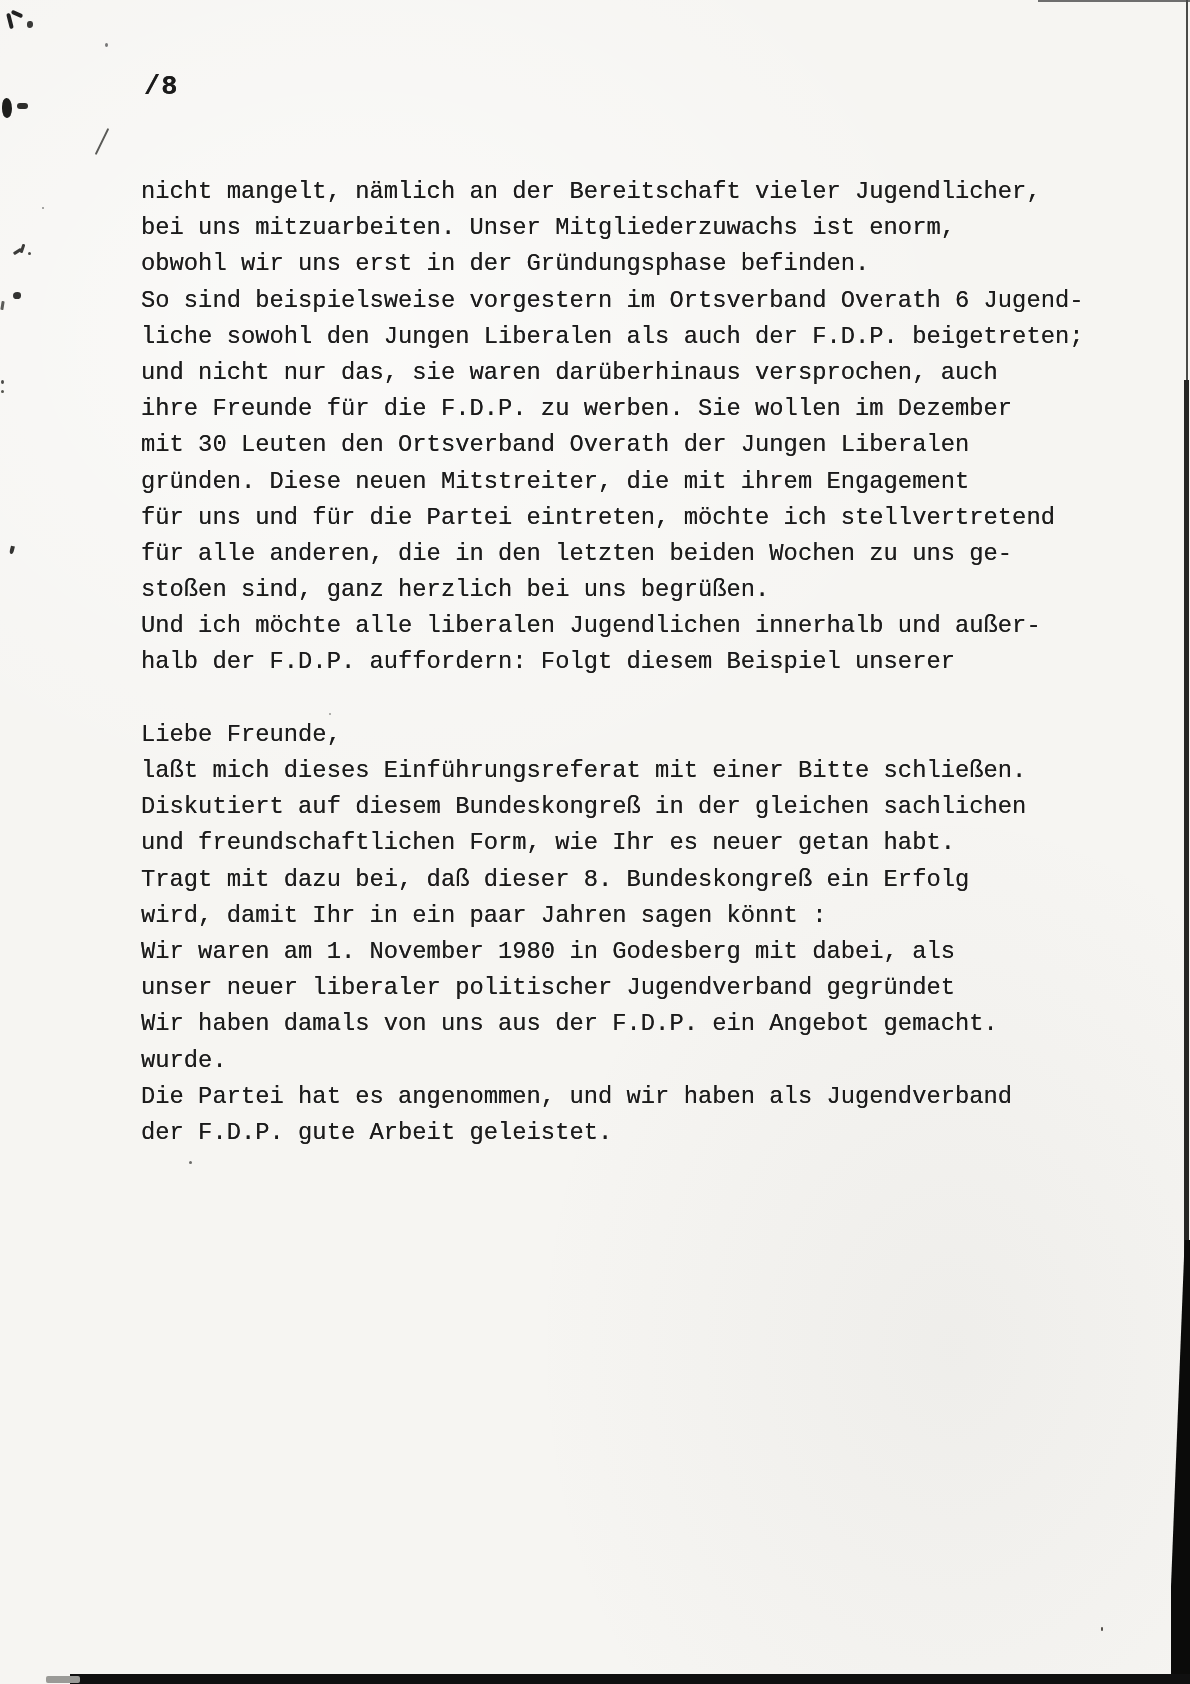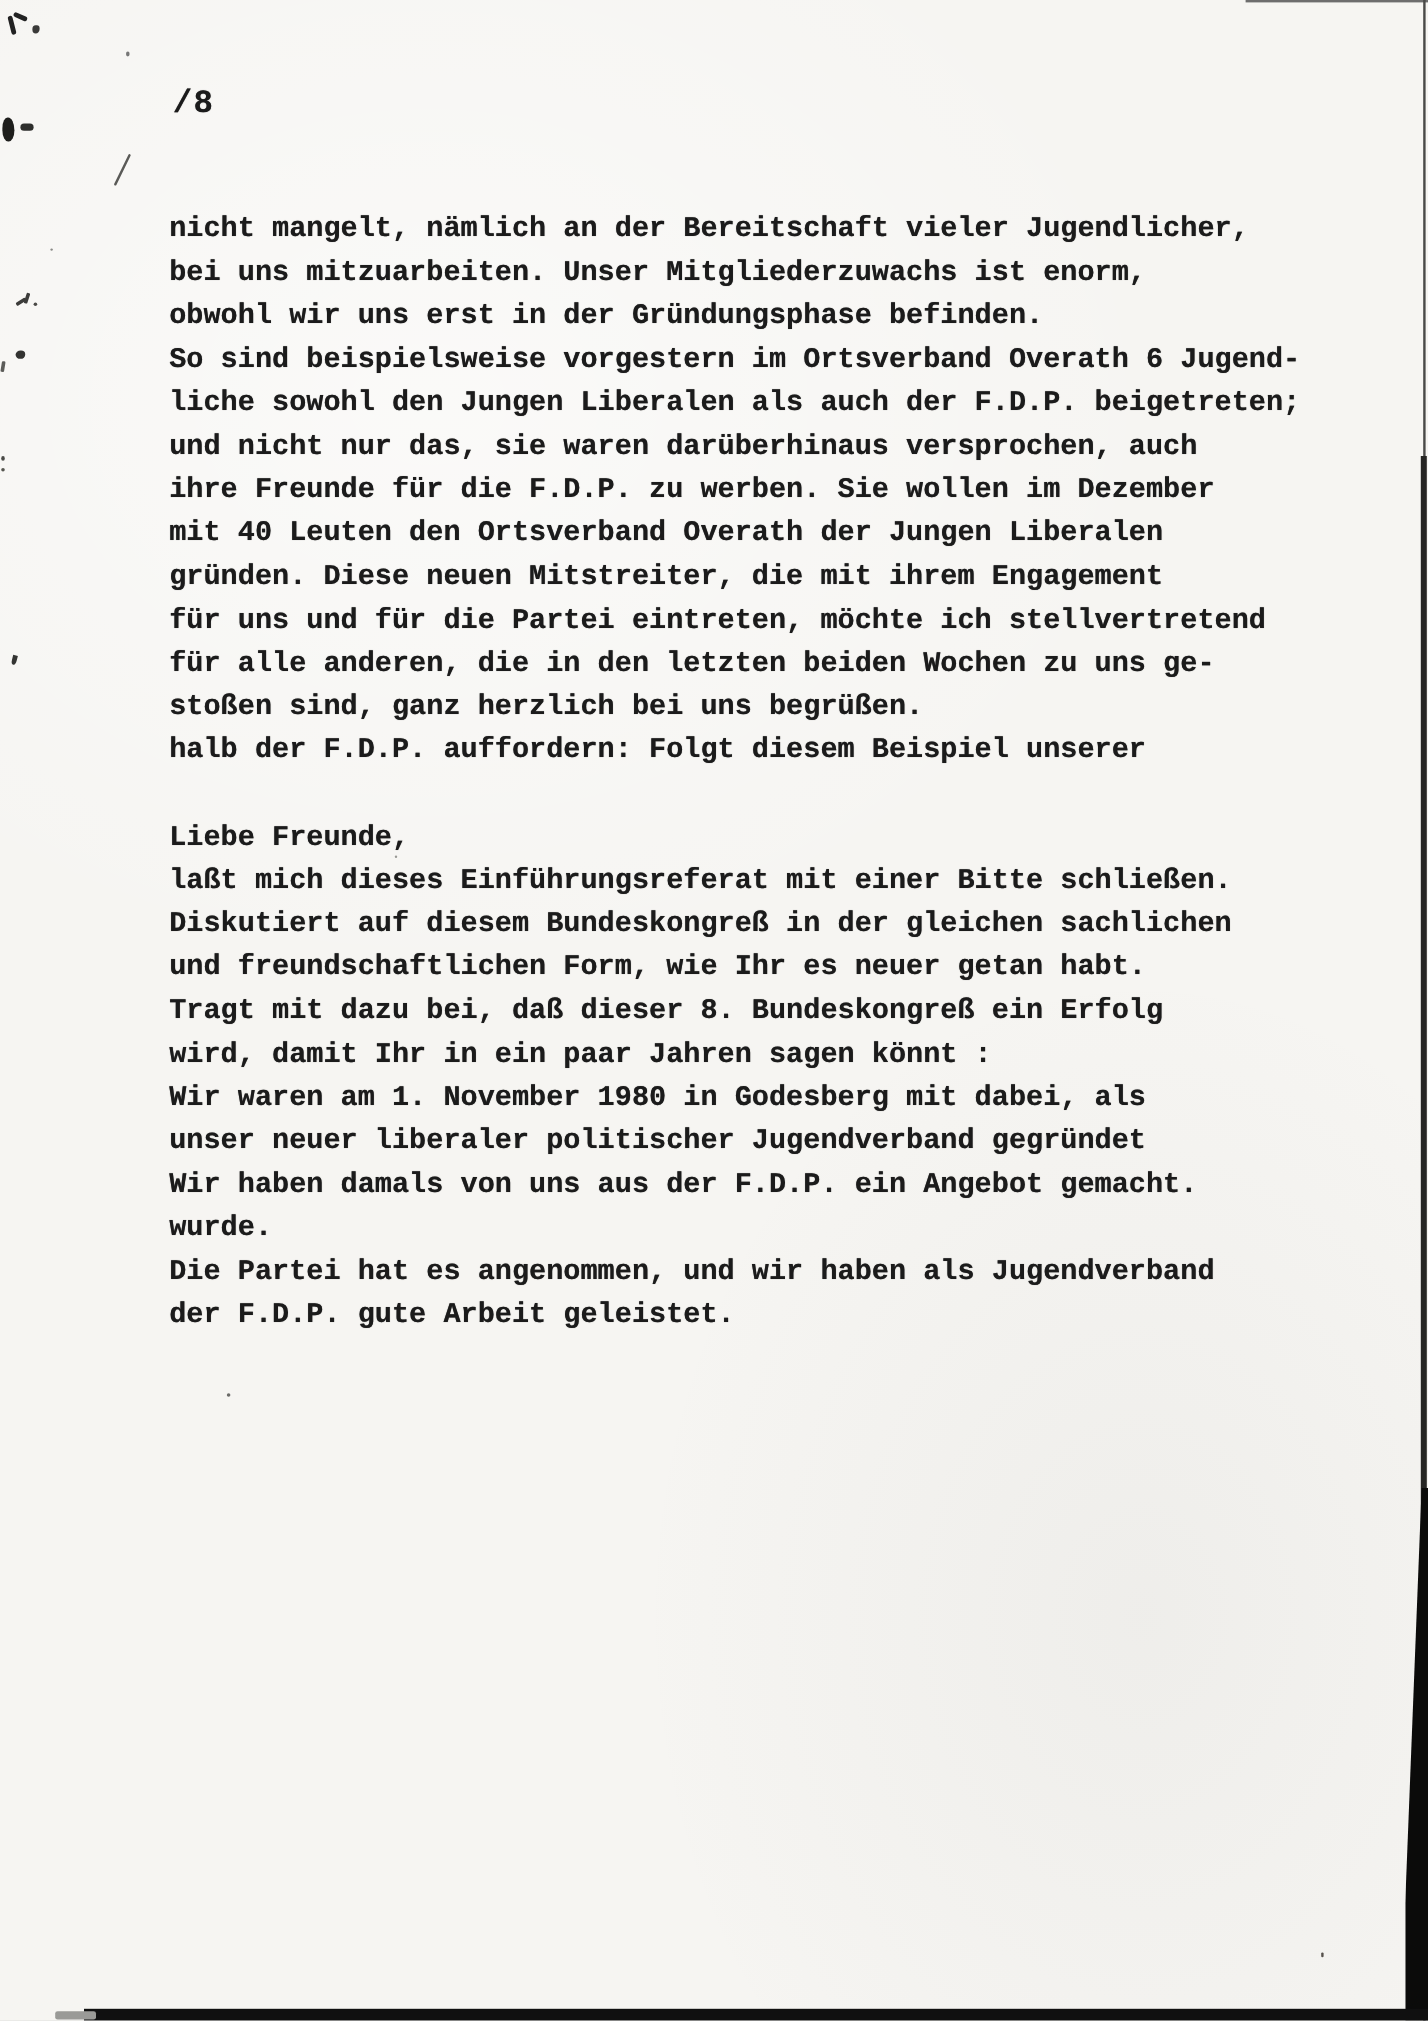--- a/index.html
+++ b/index.html
@@ -32,21 +32,21 @@
   .text-block {
     position: absolute;
     left: 141px;
     top: 174px;
     width: 990px;
   }
   .text-block .line {
     height: 36.2px;
     line-height: 36.2px;
     font-size: 23.8px;
-    font-weight: 700;
+    font-weight: 400;
     white-space: pre;
     letter-spacing: 0px;
     text-shadow: 0 0 0.6px rgba(25,25,25,0.75);
   }
   
   .artifact { position: absolute; pointer-events: none; }
   .top-right-line { left: 1038px; top: 0; width: 152px; height: 2px; background: #6e6e6e; }
   .right-edge-thin { right: 2px; top: 0; width: 2px; height: 1684px; background: #4a4a48; }
   .right-edge-mid { right: 1px; top: 380px; width: 5px; height: 900px; background: #262624; }
   .right-edge-wedge {
@@ -86,25 +86,26 @@
   <div class="page-number">/8</div>
 
   <div class="text-block" id="text-block">
       <div class="line">nicht mangelt, nämlich an der Bereitschaft vieler Jugendlicher,</div>
       <div class="line">bei uns mitzuarbeiten. Unser Mitgliederzuwachs ist enorm,</div>
       <div class="line">obwohl wir uns erst in der Gründungsphase befinden.</div>
       <div class="line">So sind beispielsweise vorgestern im Ortsverband Overath 6 Jugend-</div>
       <div class="line">liche sowohl den Jungen Liberalen als auch der F.D.P. beigetreten;</div>
       <div class="line">und nicht nur das, sie waren darüberhinaus versprochen, auch</div>
       <div class="line">ihre Freunde für die F.D.P. zu werben. Sie wollen im Dezember</div>
-      <div class="line">mit 40 Leuten den Ortsverband Overath der Jungen Liberalen</div>
+      <div class="line">mit 30 Leuten den Ortsverband Overath der Jungen Liberalen</div>
       <div class="line">gründen. Diese neuen Mitstreiter, die mit ihrem Engagement</div>
       <div class="line">für uns und für die Partei eintreten, möchte ich stellvertretend</div>
       <div class="line">für alle anderen, die in den letzten beiden Wochen zu uns ge-</div>
       <div class="line">stoßen sind, ganz herzlich bei uns begrüßen.</div>
+      <div class="line">Und ich möchte alle liberalen Jugendlichen innerhalb und außer-</div>
       <div class="line">halb der F.D.P. auffordern: Folgt diesem Beispiel unserer</div>
       <div class="line">&nbsp;</div>
       <div class="line">Liebe Freunde,</div>
       <div class="line">laßt mich dieses Einführungsreferat mit einer Bitte schließen.</div>
       <div class="line">Diskutiert auf diesem Bundeskongreß in der gleichen sachlichen</div>
       <div class="line">und freundschaftlichen Form, wie Ihr es neuer getan habt.</div>
       <div class="line">Tragt mit dazu bei, daß dieser 8. Bundeskongreß ein Erfolg</div>
       <div class="line">wird, damit Ihr in ein paar Jahren sagen könnt :</div>
       <div class="line">Wir waren am 1. November 1980 in Godesberg mit dabei, als</div>
       <div class="line">unser neuer liberaler politischer Jugendverband gegründet</div>

